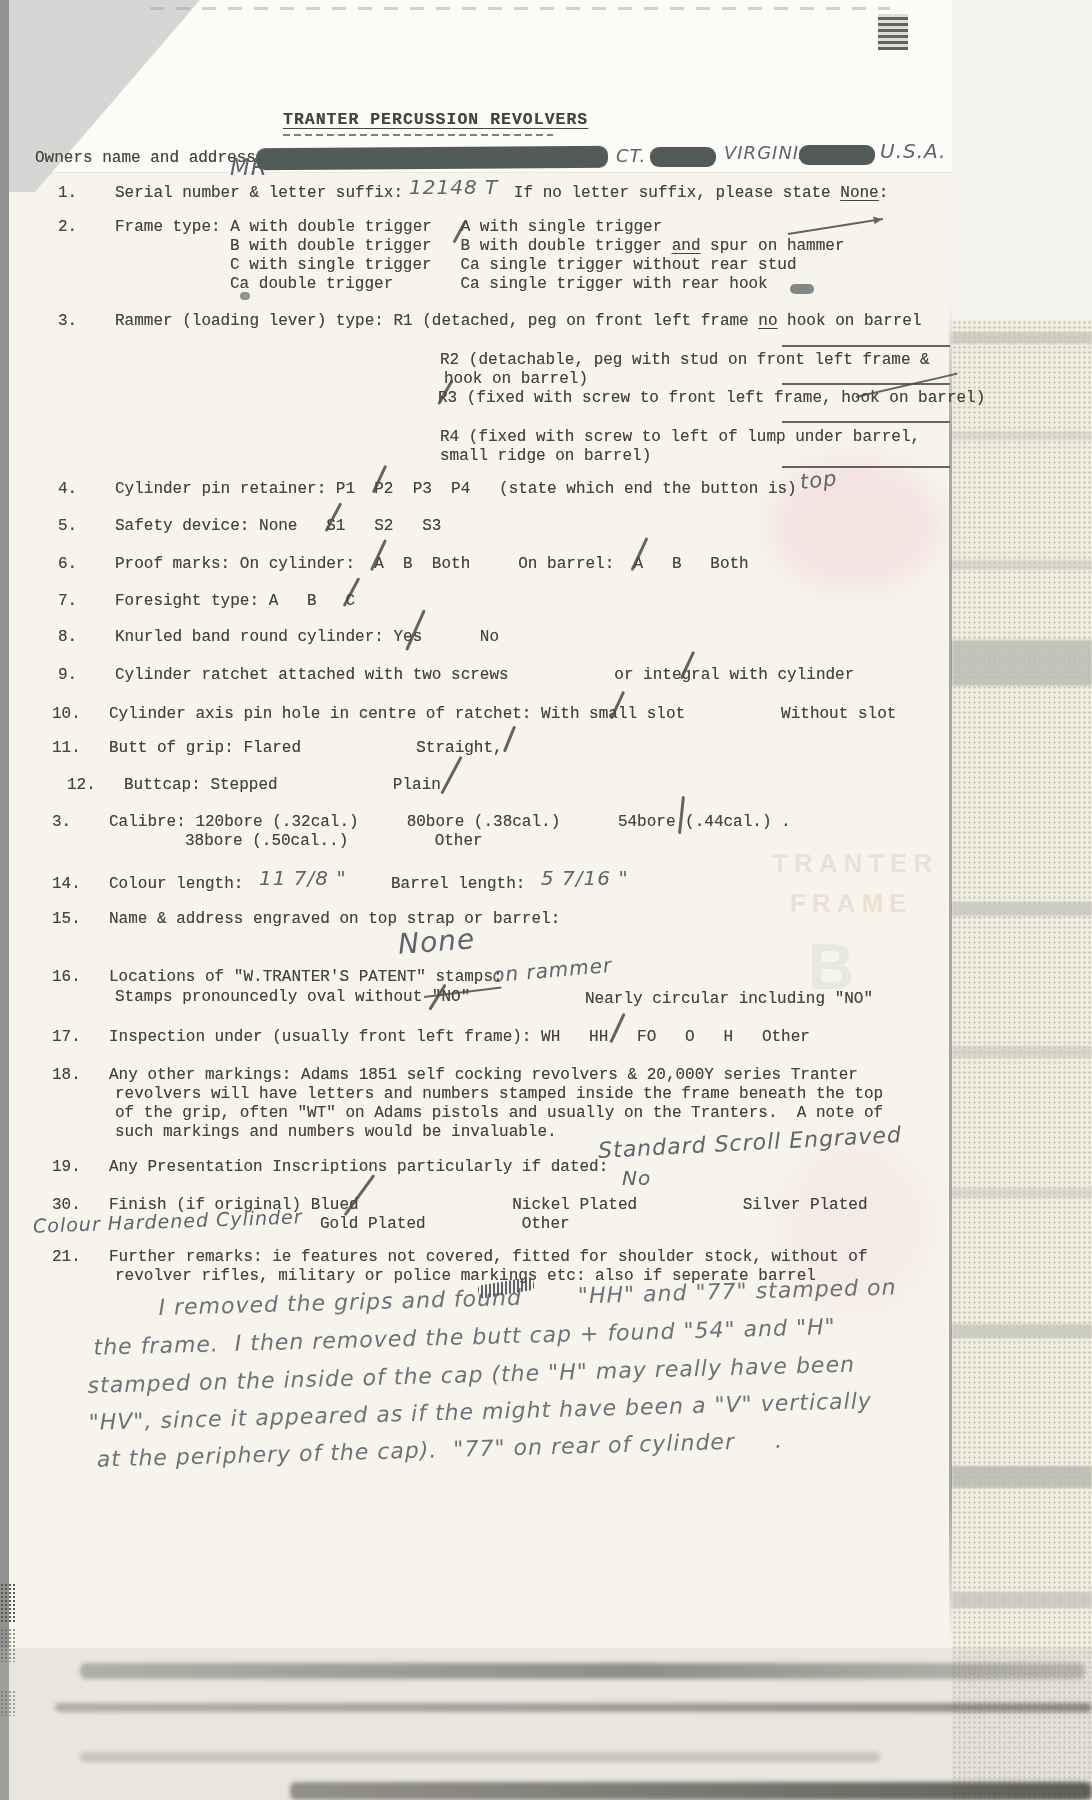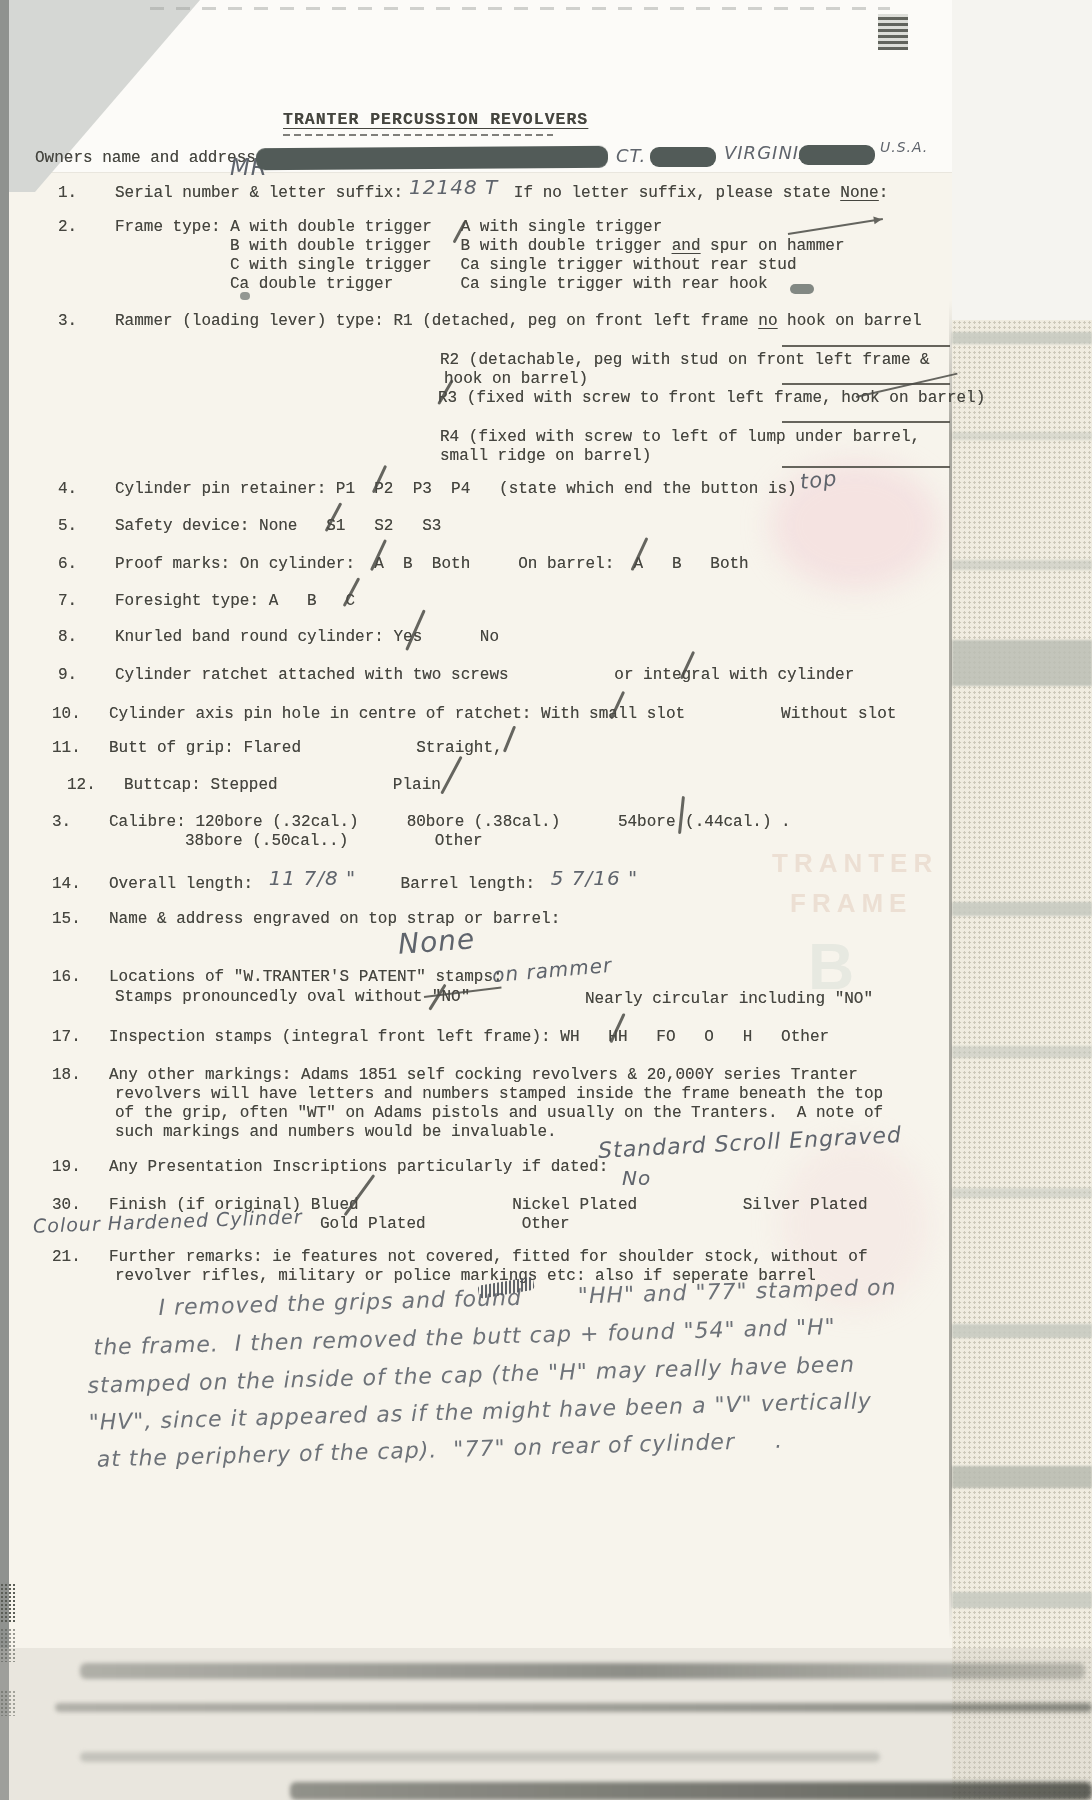--- a/index.html
+++ b/index.html
@@ -82,21 +82,21 @@
 <div class="t title" style="left:283px;top:110px">TRANTER PERCUSSION REVOLVERS</div>
 <div class="dash-ul" style="left:283px;top:134px;width:270px"></div>
 
 <div class="t" style="left:35px;top:149px">Owners name and address:</div>
 <span class="abs hand" style="left:230px;top:154px;font-size:23px">MR</span>
 <div class="redact" style="left:256px;top:147px;width:352px;height:22px;transform:rotate(-.4deg)"></div>
 <span class="abs hand" style="left:616px;top:145px;font-size:18px">CT.</span>
 <div class="redact" style="left:650px;top:147px;width:66px;height:20px"></div>
 <span class="abs hand" style="left:724px;top:142px;font-size:18px">VIRGINIA</span>
 <div class="redact" style="left:799px;top:145px;width:76px;height:20px"></div>
-<span class="abs hand" style="left:880px;top:139px;font-size:14px">U.S.A.</span>
+<span class="abs hand" style="left:880px;top:139px;font-size:20px">U.S.A.</span>
 
 <div class="t" style="left:58px;top:181px"><span class="num">1.</span><span>Serial number &amp; letter suffix:</span><span class="hand hand-inline">12148 T</span><span> If no letter suffix, please state </span><span class="u">None</span><span>:</span></div>
 
 <div class="t" style="left:58px;top:218px"><span class="num">2.</span><span>Frame type: A with double trigger   A with single trigger</span></div>
 <div class="t" style="left:230px;top:237px"><span>B with double trigger   B with double trigger </span><span class="u">and</span><span> spur on hammer</span></div>
 <div class="t" style="left:230px;top:256px">C with single trigger   Ca single trigger without rear stud</div>
 <div class="t" style="left:230px;top:275px">Ca double trigger       Ca single trigger with rear hook</div>
 <div class="tick" style="left:458px;top:220px;height:24px;transform:rotate(28deg)"></div>
 <div class="hline arrow" style="left:788px;top:233px;width:96px;transform:rotate(-9deg)"></div>
 <div class="redact" style="left:790px;top:284px;width:24px;height:10px;opacity:.7"></div>
@@ -141,33 +141,33 @@
 <div class="t" style="left:52px;top:739px"><span class="num">11.</span><span>Butt of grip: Flared            Straight,</span></div>
 <div class="tick" style="left:508px;top:725px;height:28px;transform:rotate(22deg)"></div>
 
 <div class="t" style="left:67px;top:776px"><span class="num">12.</span><span>Buttcap: Stepped            Plain</span></div>
 <div class="tick" style="left:450px;top:754px;height:42px;transform:rotate(28deg)"></div>
 
 <div class="t" style="left:52px;top:813px"><span class="num">3.</span><span>Calibre: 120bore (.32cal.)     80bore (.38cal.)      54bore (.44cal.) .</span></div>
 <div class="t" style="left:185px;top:832px">38bore (.50cal..)         Other</div>
 <div class="tick" style="left:680px;top:796px;height:38px;transform:rotate(6deg)"></div>
 
-<div class="t" style="left:52px;top:872px"><span class="num">14.</span><span>Overall length: </span><span class="hand hand-inline">11 7/8 "</span><span>    </span><span>Barrel length: </span><span class="hand hand-inline">5 7/16 "</span></div>
+<div class="t" style="left:52px;top:872px"><span class="num">14.</span><span>Colour length: </span><span class="hand hand-inline">11 7/8 "</span><span>    </span><span>Barrel length: </span><span class="hand hand-inline">5 7/16 "</span></div>
 
 <div class="t" style="left:52px;top:910px"><span class="num">15.</span><span>Name &amp; address engraved on top strap or barrel:</span></div>
 <span class="abs hand" style="left:398px;top:925px;font-size:28px;transform:rotate(-4deg)">None</span>
 
 <div class="t" style="left:52px;top:968px"><span class="num">16.</span><span>Locations of "W.TRANTER'S PATENT" stamps:</span></div>
 <span class="abs hand" style="left:492px;top:958px;font-size:20px;transform:rotate(-5deg)">on rammer</span>
 <div class="t" style="left:115px;top:988px">Stamps pronouncedly oval without "NO"</div>
 <div class="t" style="left:585px;top:990px">Nearly circular including "NO"</div>
 <div class="tick" style="left:436px;top:982px;height:30px;transform:rotate(32deg)"></div>
 <div class="hline" style="left:424px;top:996px;width:78px;transform:rotate(-7deg)"></div>
 
-<div class="t" style="left:52px;top:1028px"><span class="num">17.</span><span>Inspection stamps (integral front left frame): WH   HH   FO   O   H   Other</span></div>
+<div class="t" style="left:52px;top:1028px"><span class="num">17.</span><span>Inspection under (usually front left frame): WH   HH   FO   O   H   Other</span></div>
 <div class="tick" style="left:616px;top:1012px;height:32px;transform:rotate(25deg)"></div>
 
 <div class="t" style="left:52px;top:1066px"><span class="num">18.</span><span>Any other markings: Adams 1851 self cocking revolvers &amp; 20,000Y series Tranter</span></div>
 <div class="t" style="left:115px;top:1085px">revolvers will have letters and numbers stamped inside the frame beneath the top</div>
 <div class="t" style="left:115px;top:1104px">of the grip, often "WT" on Adams pistols and usually on the Tranters.  A note of</div>
 <div class="t" style="left:115px;top:1123px">such markings and numbers would be invaluable.</div>
 
 <span class="abs hand" style="left:598px;top:1130px;font-size:22px;transform:rotate(-3deg)">Standard Scroll Engraved</span>
 <div class="t" style="left:52px;top:1158px"><span class="num">19.</span><span>Any Presentation Inscriptions particularly if dated:</span></div>
 <span class="abs hand" style="left:622px;top:1166px;font-size:20px">No</span>

